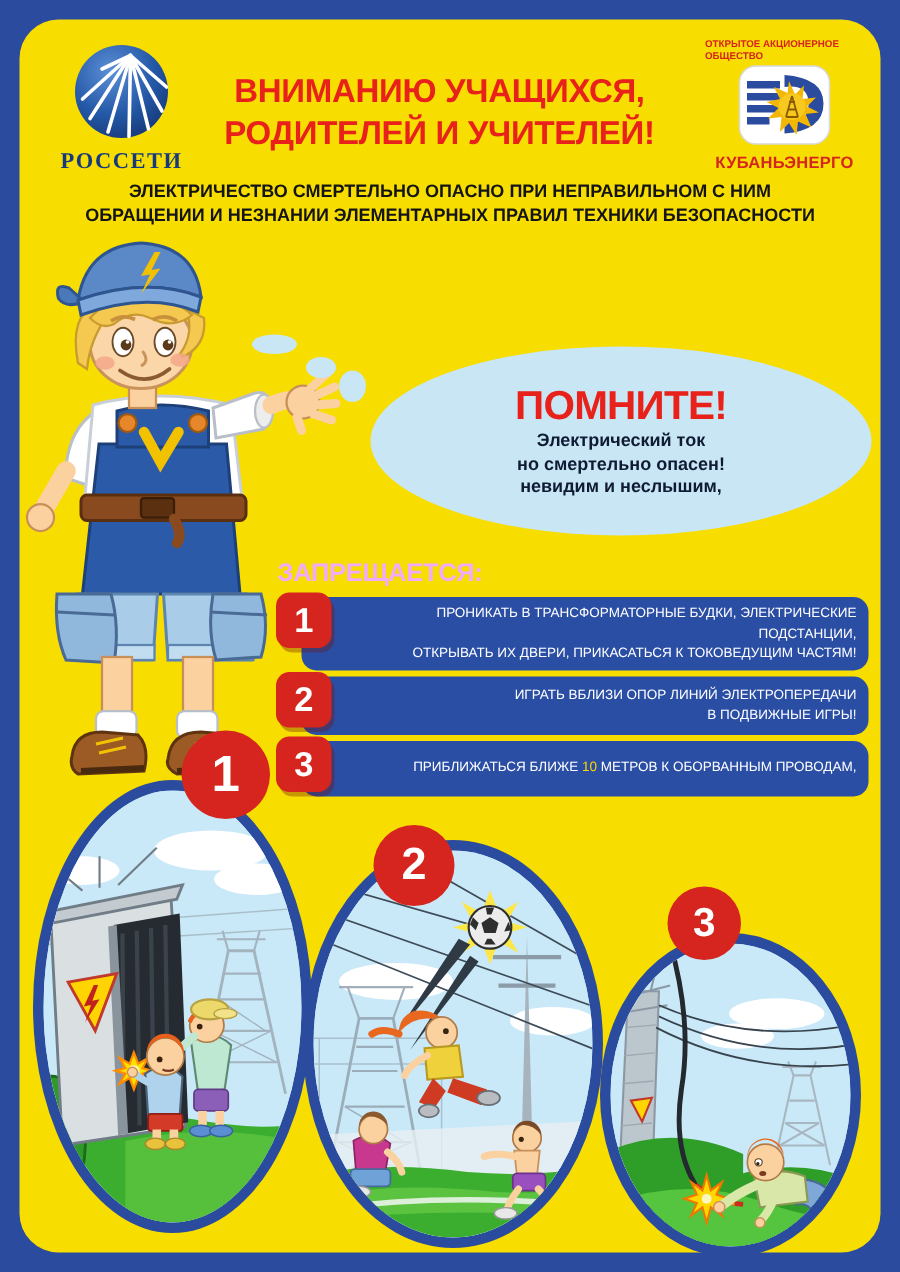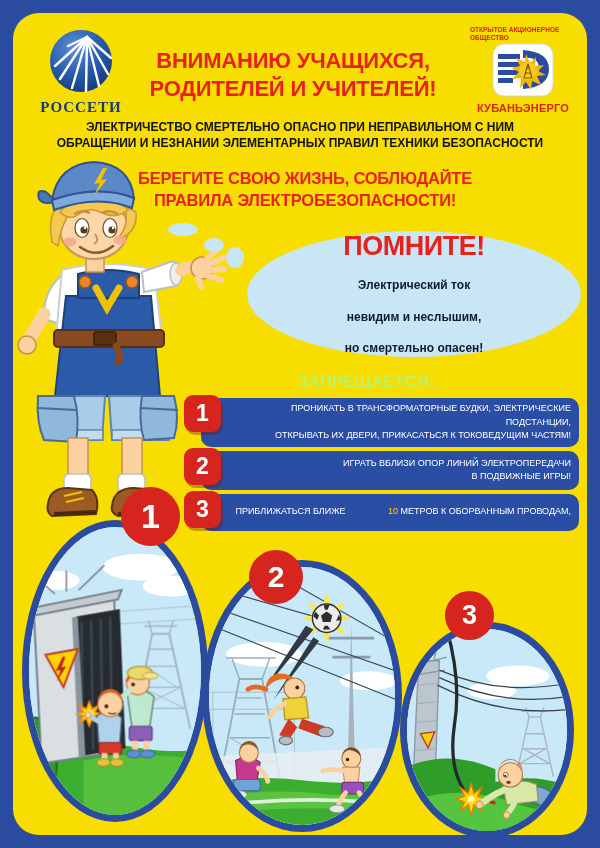--- a/index.html
+++ b/index.html
@@ -18,33 +18,33 @@
   .kuban-name{color:#D6251E;font-size:11px;font-weight:bold;margin-top:1px;letter-spacing:0.2px;}
 
   .warning{left:28px;top:120px;width:544px;text-align:center;color:#141414;font-weight:bold;
            font-size:12px;line-height:1.32;}
   .slogan{left:95px;top:168px;width:420px;text-align:center;color:#E8221B;font-weight:bold;
           font-size:16.5px;line-height:1.32;letter-spacing:-0.2px;}
 
   
   .dot{background:#C8E6F4;border-radius:50%;}
   .bubble{left:247px;top:231px;width:334px;height:126px;background:#C8E6F4;border-radius:50%;
-          display:flex;flex-direction:column;align-items:center;justify-content:space-between;text-align:center;}
+          display:flex;flex-direction:column;align-items:center;justify-content:center;text-align:center;}
   .bubble-heading{color:#E8221B;font-weight:bold;font-size:27px;letter-spacing:-0.5px;}
   .bubble-line{color:#0F1B33;font-weight:bold;font-size:12px;line-height:1.3;}
 
   
-  .prohibit-heading{left:185px;top:372px;width:362px;text-align:center;color:#bef264;
+  .prohibit-heading{left:185px;top:372px;width:362px;color:#f0abfc;
                     font-weight:bold;font-size:17px;letter-spacing:-0.2px;}
   .rules{left:201px;top:398px;width:378px;}
   .rule{position:relative;background:#2B4EA5;border-radius:10px;margin-bottom:4px;min-height:39px;
         display:flex;align-items:center;justify-content:center;box-sizing:border-box;padding:4px 8px 4px 24px;}
   .rule:last-child{min-height:37px;}
   .rule-text{color:#FFFFFF;font-weight:normal;font-size:9px;line-height:1.5;text-align:right;width:100%;}
-  .hl-10{color:#FFD400;margin-left:40px;}
+  .hl-10{color:#FFD400;}
   .badge{position:absolute;left:-17px;top:-3px;width:37px;height:37px;background:#D6251E;border-radius:9px;
          color:#fff;font-weight:bold;font-size:23px;display:flex;align-items:center;justify-content:center;
          box-shadow:2px 3px 0 rgba(110,20,12,0.35);}
 
   
   .oval{position:absolute;border:7px solid #2B4B9E;border-radius:50%;overflow:hidden;background:#C9E9F8;box-sizing:border-box;}
   .oval svg{display:block;width:100%;height:100%;}
   .oval1{left:22px;top:520px;width:186px;height:302px;z-index:30;}
   .oval2{left:202px;top:560px;width:200px;height:272px;z-index:20;}
   .oval3{left:400px;top:622px;width:174px;height:216px;z-index:10;}
@@ -110,24 +110,20 @@
       </g>
       <g>
         <polygon points="34,11 38,20 44,14 43,23 52,22 46,28 54,32 45,33 49,42 40,38 39,47 34,39 28,45 29,35 20,36 27,29 19,25 28,23 24,15 33,19" fill="#F2B705"></polygon>
         <circle cx="36" cy="28" r="9" fill="#F7C81E"></circle>
         <path d="M36,21 L32,35 M36,21 L40,35 M33,30 L39,30 M34,25 L38,25 M32,35 L40,35" stroke="#8A5A00" stroke-width="1.2" fill="none"></path>
       </g>
     </svg>
     <div class="kuban-name">КУБАНЬЭНЕРГО</div>
   </div>
 
-  <div class="abs slogan">
-    <div>БЕРЕГИТЕ СВОЮ ЖИЗНЬ, СОБЛЮДАЙТЕ</div>
-    <div>ПРАВИЛА ЭЛЕКТРОБЕЗОПАСНОСТИ!</div>
-  </div>
 
   <svg class="abs" style="left:2px;top:146px;" width="232" height="380" viewBox="0 0 232 380">
 
     <path d="M62,128 Q44,140 42,166 L40,172 L58,178 Q60,150 70,138 Z" fill="#FFFFFF" stroke="#B9BFC8" stroke-width="2"></path>
     <path d="M42,168 Q34,182 27,194" stroke="#FBD1A0" stroke-width="13" stroke-linecap="round" fill="none"></path>
     <circle cx="25" cy="199" r="9" fill="#FBD1A0" stroke="#C89058" stroke-width="1.5"></circle>
 
     <path d="M60,124 Q105,112 152,124 L160,192 L54,192 Z" fill="#FFFFFF" stroke="#C9CFD8" stroke-width="2"></path>
 
     <path d="M64,150 L149,150 L158,250 L53,250 Z" fill="#2B5BA8" stroke="#1D4079" stroke-width="2"></path>
@@ -196,22 +192,22 @@
     </g>
   </svg>
 
   <div class="abs dot" style="left:168px;top:223px;width:30px;height:13px;"></div>
   <div class="abs dot" style="left:204px;top:238px;width:20px;height:14px;"></div>
   <div class="abs dot" style="left:226px;top:247px;width:18px;height:21px;"></div>
 
   <div class="abs bubble">
     <div class="bubble-heading">ПОМНИТЕ!</div>
     <div class="bubble-line">Электрический ток</div>
+    <div class="bubble-line">но смертельно опасен!</div>
     <div class="bubble-line">невидим и неслышим,</div>
-    <div class="bubble-line">но смертельно опасен!</div>
   </div>
 
   <div class="abs prohibit-heading">ЗАПРЕЩАЕТСЯ:</div>
 
   <div class="abs rules">
     <div class="rule">
       <div class="badge">1</div>
       <div class="rule-text">
         <div>ПРОНИКАТЬ В ТРАНСФОРМАТОРНЫЕ БУДКИ, ЭЛЕКТРИЧЕСКИЕ ПОДСТАНЦИИ,</div>
         <div>ОТКРЫВАТЬ ИХ ДВЕРИ, ПРИКАСАТЬСЯ К ТОКОВЕДУЩИМ ЧАСТЯМ!</div>

